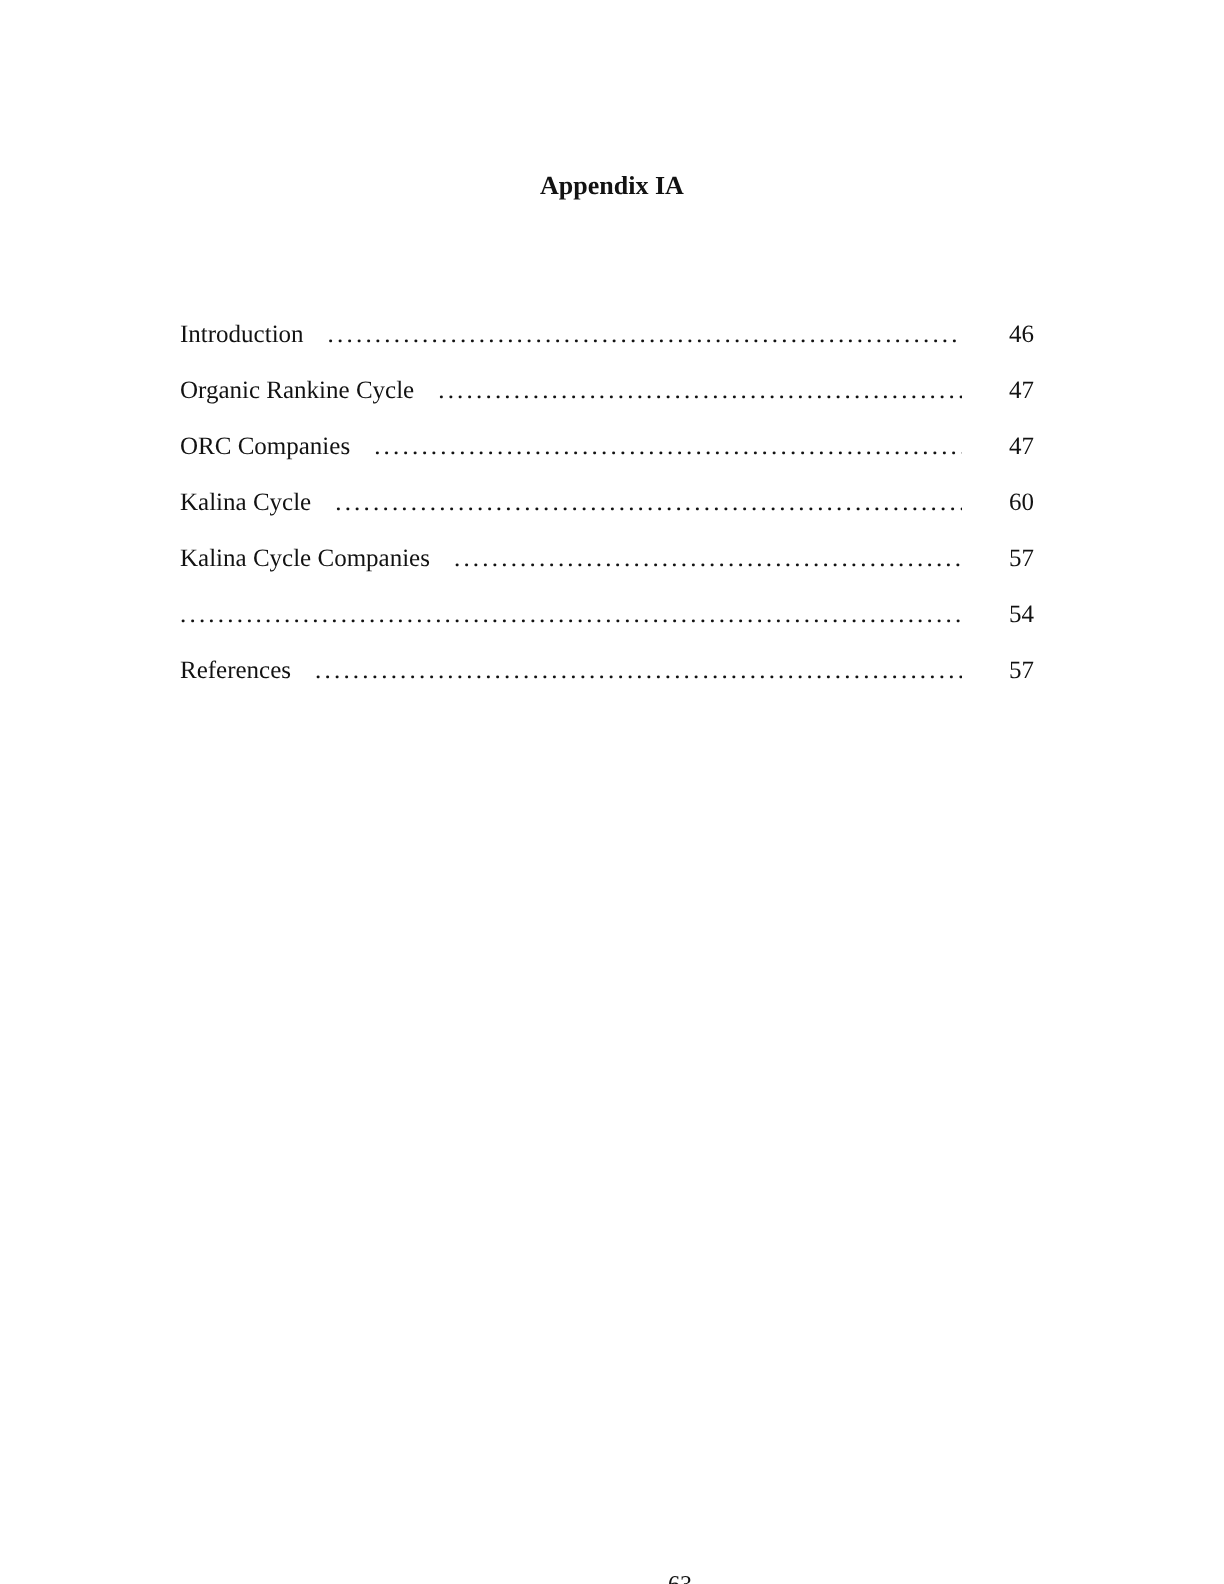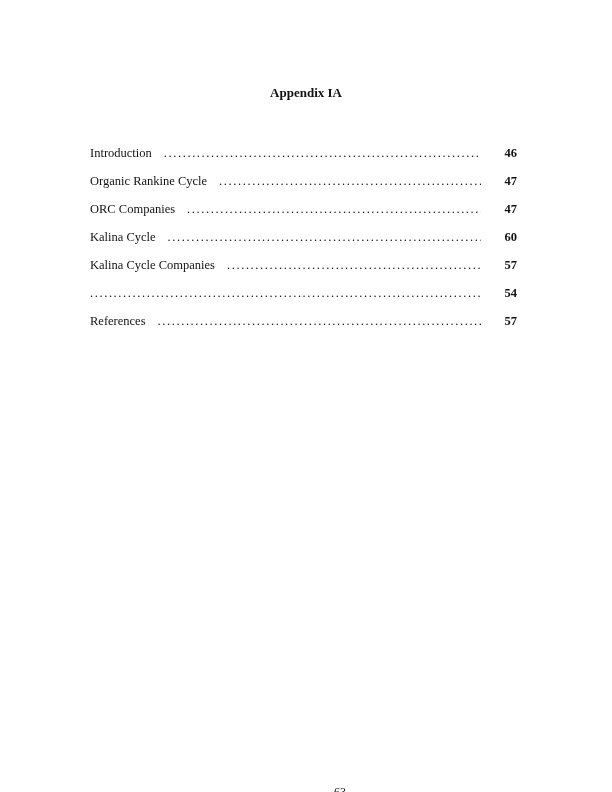--- a/index.html
+++ b/index.html
@@ -27,21 +27,21 @@
     line-height: 17px;
   }
   .toc {
     position: absolute;
     top: 146px;
     left: 90px;
     width: 427px;
   }
   .toc-row {
     display: flex;
-    align-items: flex-start;
+    align-items: flex-end;
     height: 28px;
     font-size: 12.5px;
     line-height: 14px;
     gap: 12px;
   }
   .toc-label {
     white-space: pre;
     flex: 0 0 auto;
   }
   .toc-leader {
@@ -49,21 +49,20 @@
     overflow: hidden;
     white-space: nowrap;
     letter-spacing: 1.6px;
     margin: 0 2px 0 0;
   }
   .toc-page {
     flex: 0 0 auto;
     min-width: 18px;
     text-align: right;
     padding-left: 4px;
-    font-weight: bold;
   }
   .footer-page-number {
     position: absolute;
     top: 785px;
     left: 300px;
     width: 80px;
     text-align: center;
     font-size: 12px;
   }
 </style>

